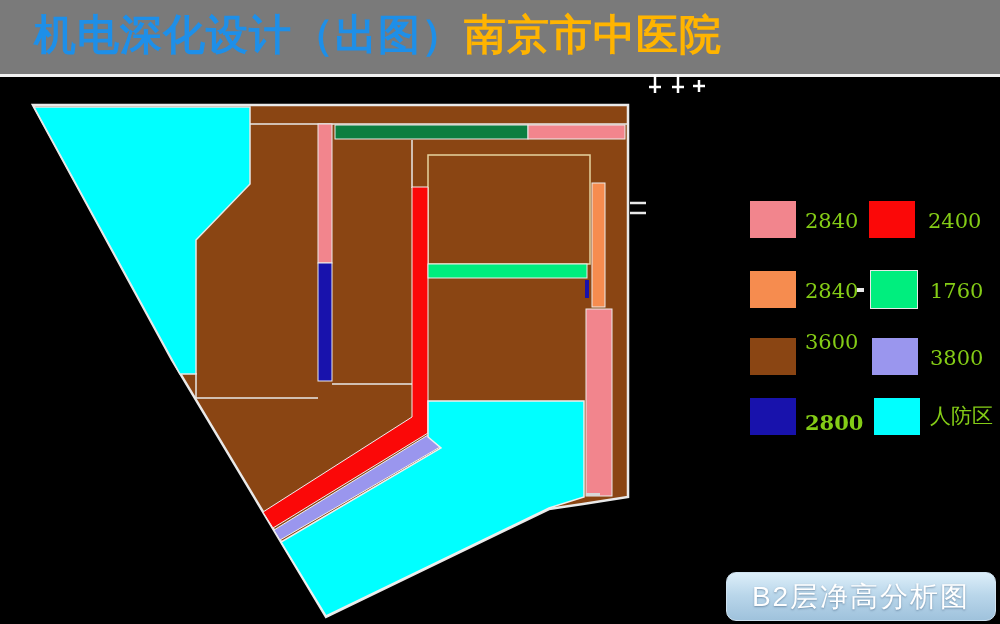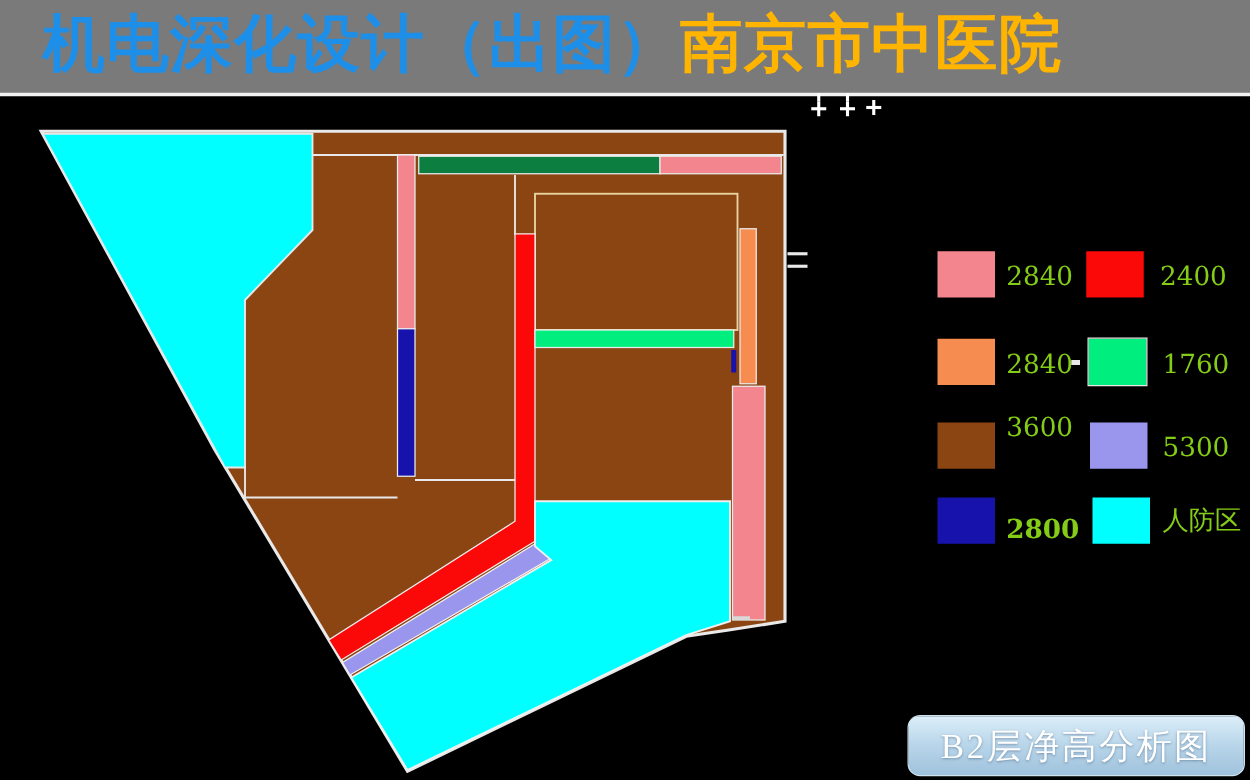--- a/index.html
+++ b/index.html
@@ -2,35 +2,35 @@
 <html><head>
 <meta charset="utf-8">
 <style>
   html,body{margin:0;padding:0;background:#000;}
   #stage{position:relative;width:1000px;height:624px;background:#000;overflow:hidden;
          font-family:"Liberation Sans",sans-serif;}
   
   #header{position:absolute;left:0;top:0;width:1000px;height:74px;}
   #header-rule{position:absolute;left:0;top:74px;width:1000px;height:3px;background:#F2F2F2;}
   #title{position:absolute;left:34px;top:5px;white-space:nowrap;
-         font-size:50px;font-weight:bold;letter-spacing:1px;line-height:60px;}
+         font-size:42px;font-weight:bold;letter-spacing:1px;line-height:60px;}
   
   #plan-svg{position:absolute;left:0;top:0;}
   
   .swatch{position:absolute;width:46px;height:37px;}
   .swatch.outlined{outline:1px solid #E8E8E8;}
   .legend-label{position:absolute;color:#84cc16;font-family:"DejaVu Serif",serif;
                 font-size:21px;line-height:21px;white-space:nowrap;}
   #legend-dash{position:absolute;left:857px;top:288px;width:7px;height:4px;background:#E8E8E8;}
   
   #footer-badge{position:absolute;left:726px;top:572px;width:268px;height:47px;
                 border-radius:10px;border:1px solid #CFE2F0;
                 background:linear-gradient(#DCEEF9, #B9D6EA 48%, #9FC2DC);
                 display:flex;align-items:center;justify-content:center;}
-  #footer-badge span{color:#FFFFFF;font-size:28px;font-family:Liberation Serif, serif;
+  #footer-badge span{color:#FFFFFF;font-size:28px;font-family:Liberation Sans, sans-serif;
                      text-shadow:0 1px 2px rgba(60,90,120,.55);letter-spacing:2px;}
 </style>
 </head>
 <body>
 
 <div id="stage">
 
   <div id="header" style="background: rgb(122, 122, 122);">
     <div id="title"><span style="color: rgb(30, 143, 232);">机电深化设计（出图）</span><span style="color: rgb(255, 180, 0);">南京市中医院</span></div>
   </div>
@@ -96,21 +96,21 @@
 
     <div class="swatch" style="left: 750px; top: 271px; background: rgb(246, 140, 79);"></div>
     <div class="legend-label" style="left:805px;top:281px;">2840</div>
     <div id="legend-dash"></div>
     <div class="swatch outlined" style="left: 871px; top: 271px; background: rgb(0, 238, 126);"></div>
     <div class="legend-label" style="left:930px;top:281px;">1760</div>
 
     <div class="swatch" style="left: 750px; top: 338px; background: rgb(138, 69, 19);"></div>
     <div class="legend-label" style="left:805px;top:332px;">3600</div>
     <div class="swatch" style="left: 872px; top: 338px; background: rgb(154, 150, 238);"></div>
-    <div class="legend-label" style="left:930px;top:348px;">5300</div>
+    <div class="legend-label" style="left:930px;top:348px;">3800</div>
 
     <div class="swatch" style="left: 750px; top: 398px; background: rgb(24, 18, 172);"></div>
     <div class="legend-label" style="left:805px;top:412px;font-weight:bold;">2800</div>
     <div class="swatch" style="left: 874px; top: 398px; background: rgb(0, 255, 255);"></div>
     <div class="legend-label" style="left:930px;top:406px;">人防区</div>
   </div>
 
   <div id="footer-badge">
     <span>B2层净高分析图</span>
   </div>

